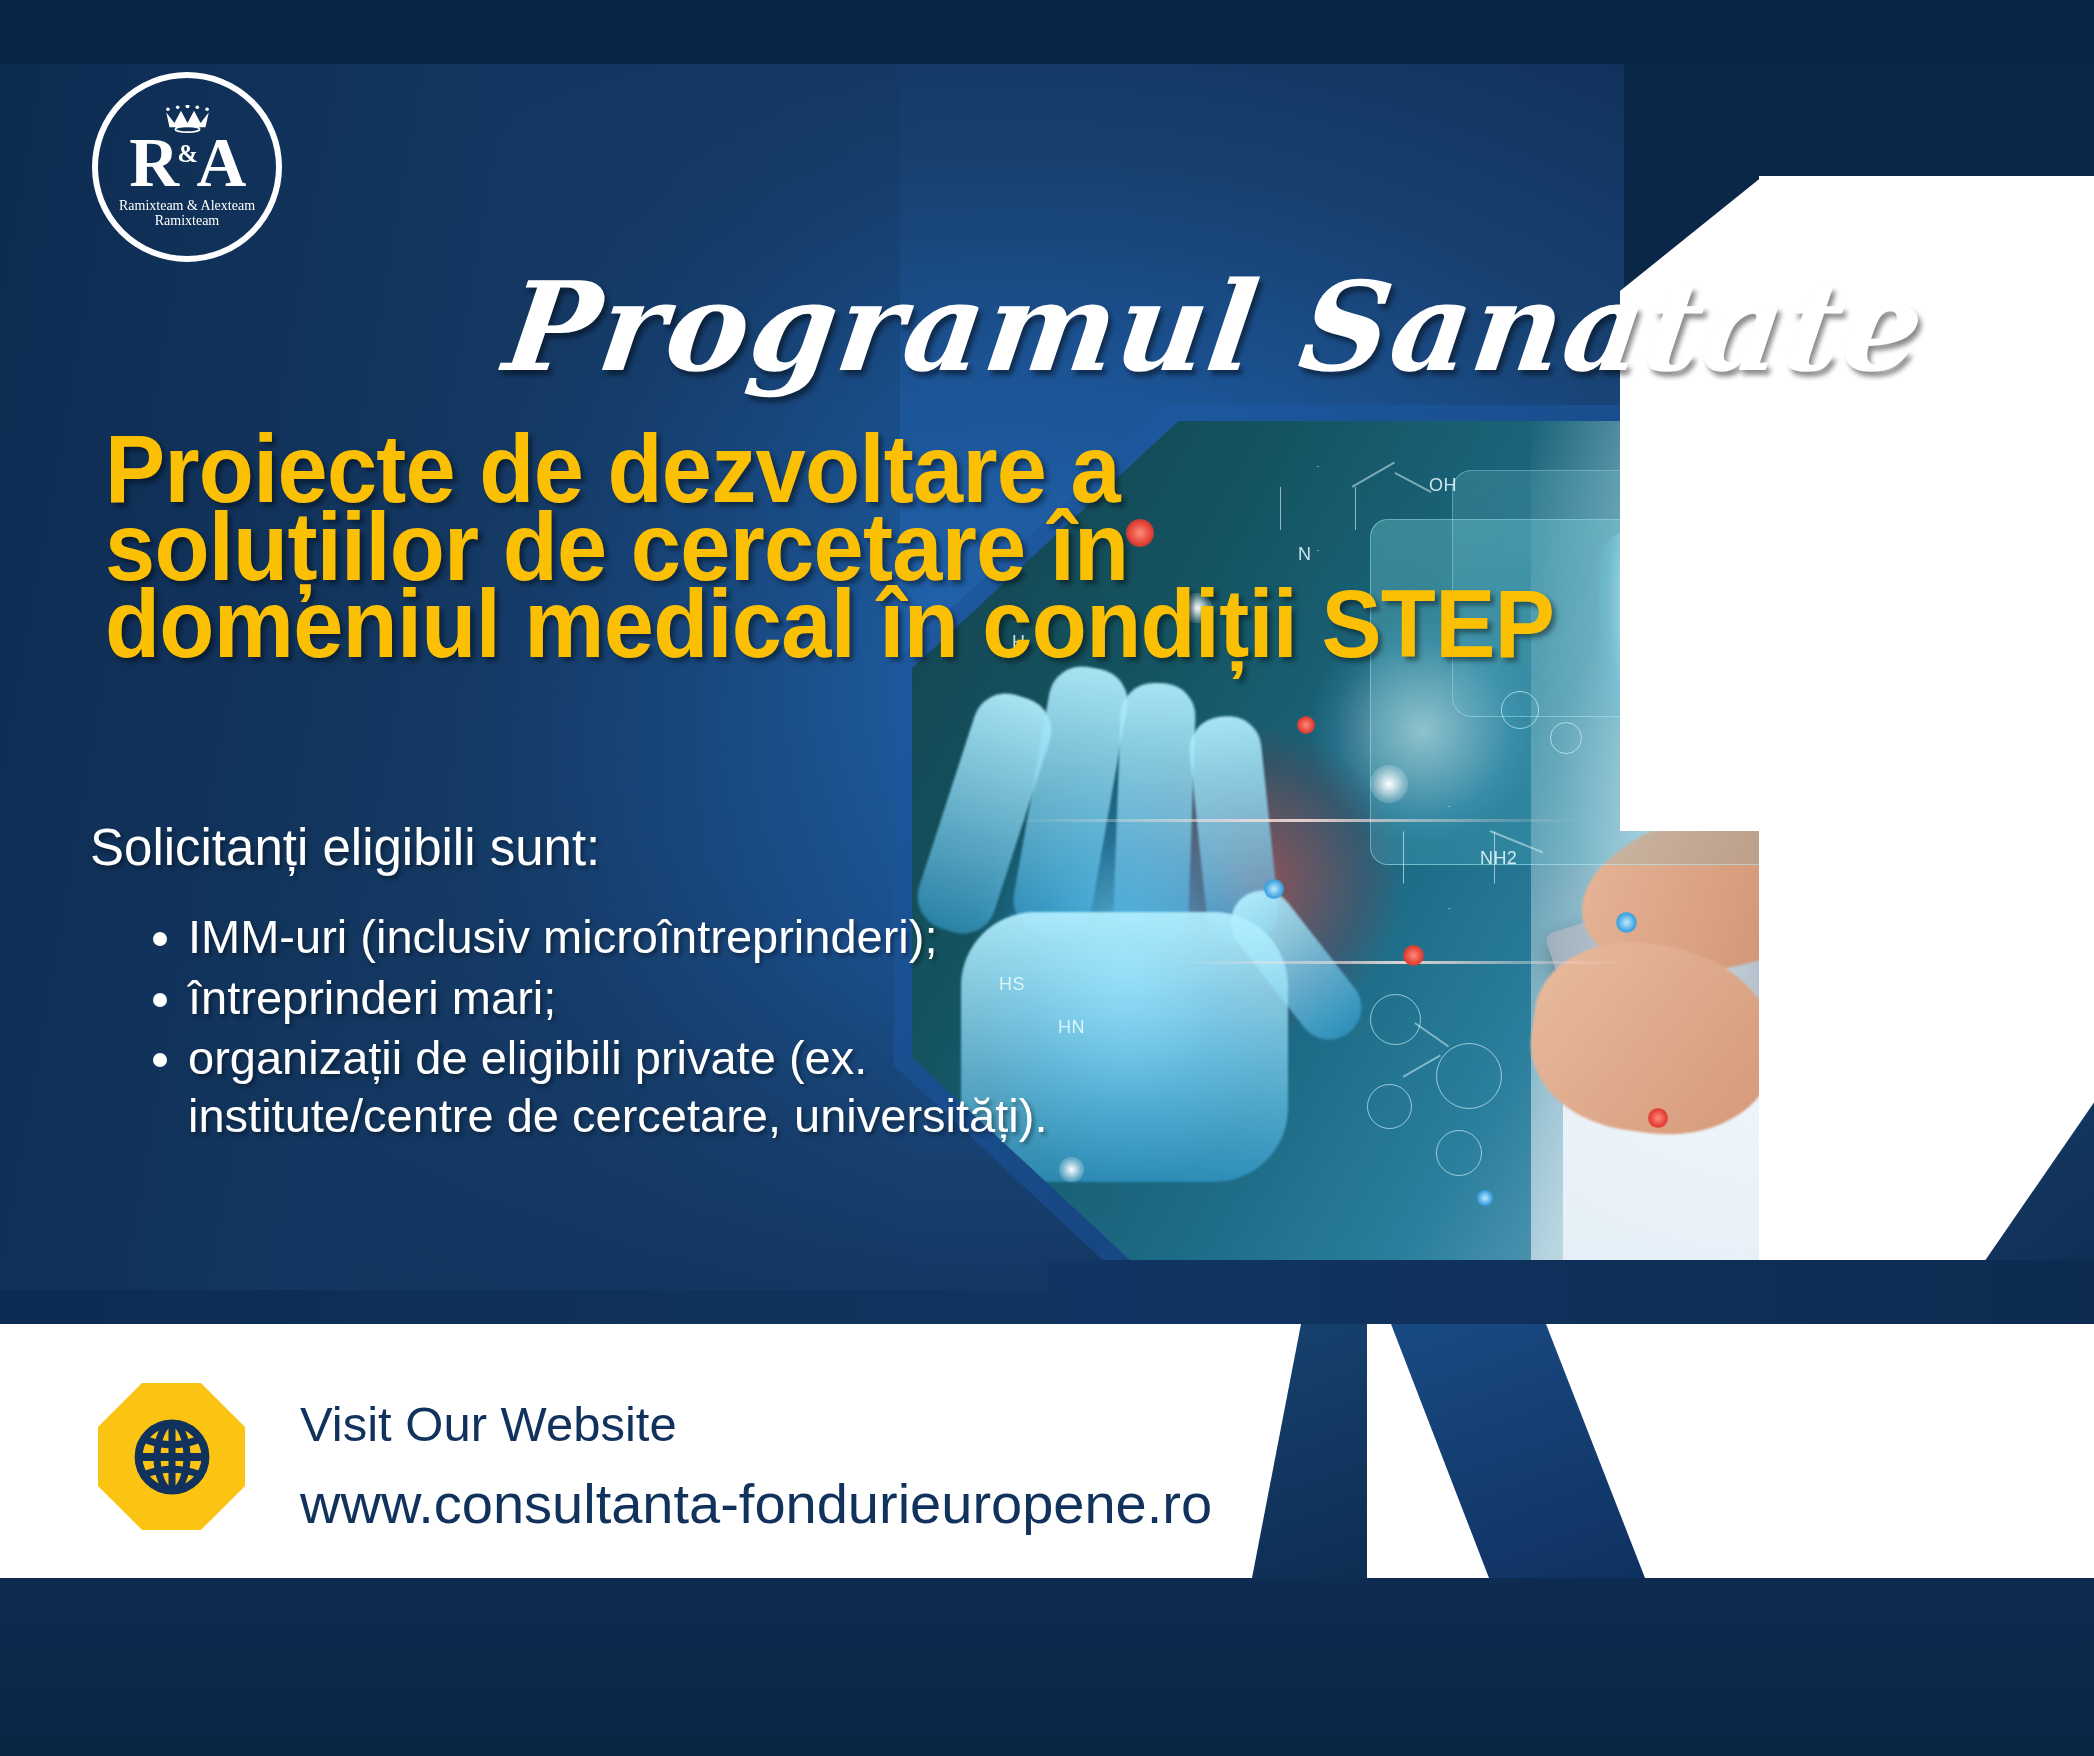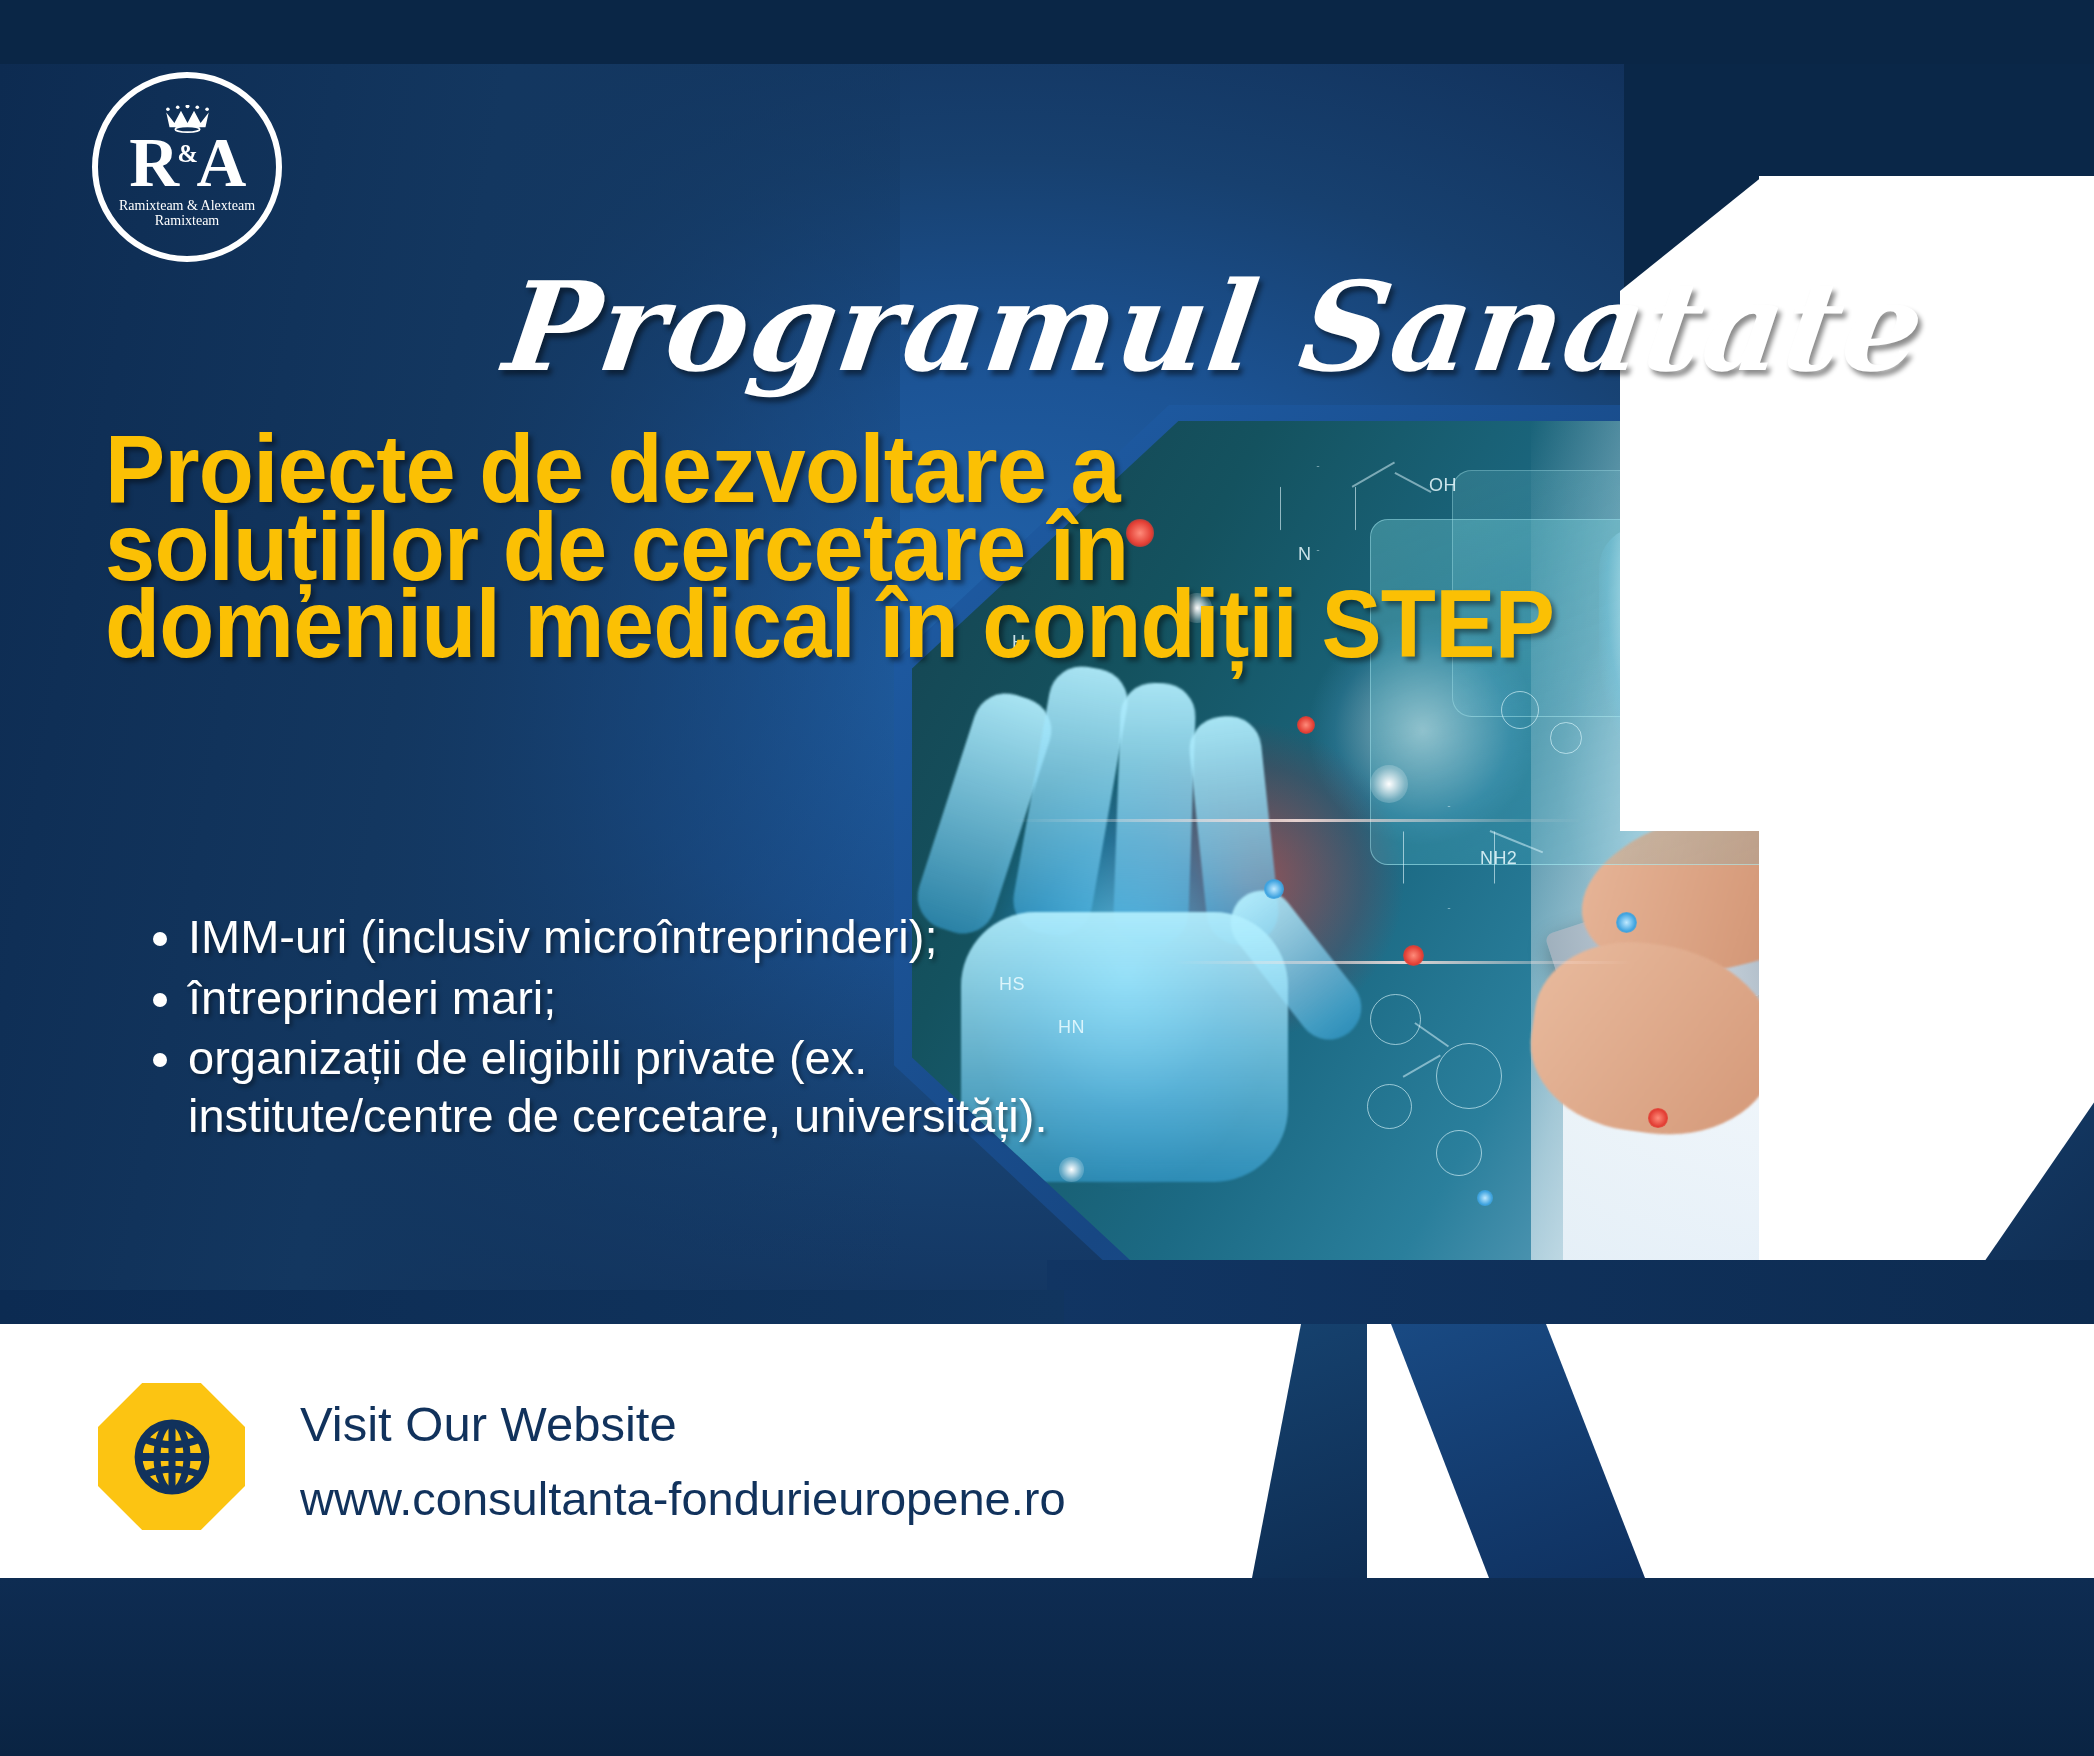--- a/index.html
+++ b/index.html
@@ -269,21 +269,21 @@
     display:flex;align-items:center;justify-content:center;
   }
   .visit-label{
     position:absolute;left:300px;top:1396px;
     color:#11325c;font-size:49px;font-weight:400;
     font-family:"Liberation Sans",sans-serif;
     white-space:nowrap;
   }
   .site-url{
     position:absolute;left:300px;top:1471px;
-    color:#11325c;font-size:47px;font-weight:400;
+    color:#11325c;font-size:56px;font-weight:400;
     font-family:"Liberation Sans",sans-serif;
     white-space:nowrap;
   }
 </style>
 </head>
 <body>
 
 <div id="poster">
 
   <div class="bg-dark-navy"></div>
@@ -390,20 +390,21 @@
 
 
   <div class="program-title">Programul Sanatate</div>
 
   <div class="headline">
     <div>Proiecte de dezvoltare a</div>
     <div>soluțiilor de cercetare în</div>
     <div>domeniul medical în condiții STEP</div>
   </div>
 
+  <div class="eligible-label">Solicitanți eligibili sunt:</div>
   <ul class="bullets">
     <li>IMM-uri (inclusiv microîntreprinderi);</li>
     <li>întreprinderi mari;</li>
     <li>organizații de eligibili private (ex. institute/centre de cercetare, universități).</li>
   </ul>
 
   <div class="globe-badge">
     <svg width="88" height="88" viewBox="0 0 100 100">
       <circle cx="50" cy="50" r="38" fill="none" stroke="#11325c" stroke-width="9"></circle>
       <ellipse cx="50" cy="50" rx="17" ry="38" fill="none" stroke="#11325c" stroke-width="8"></ellipse>

